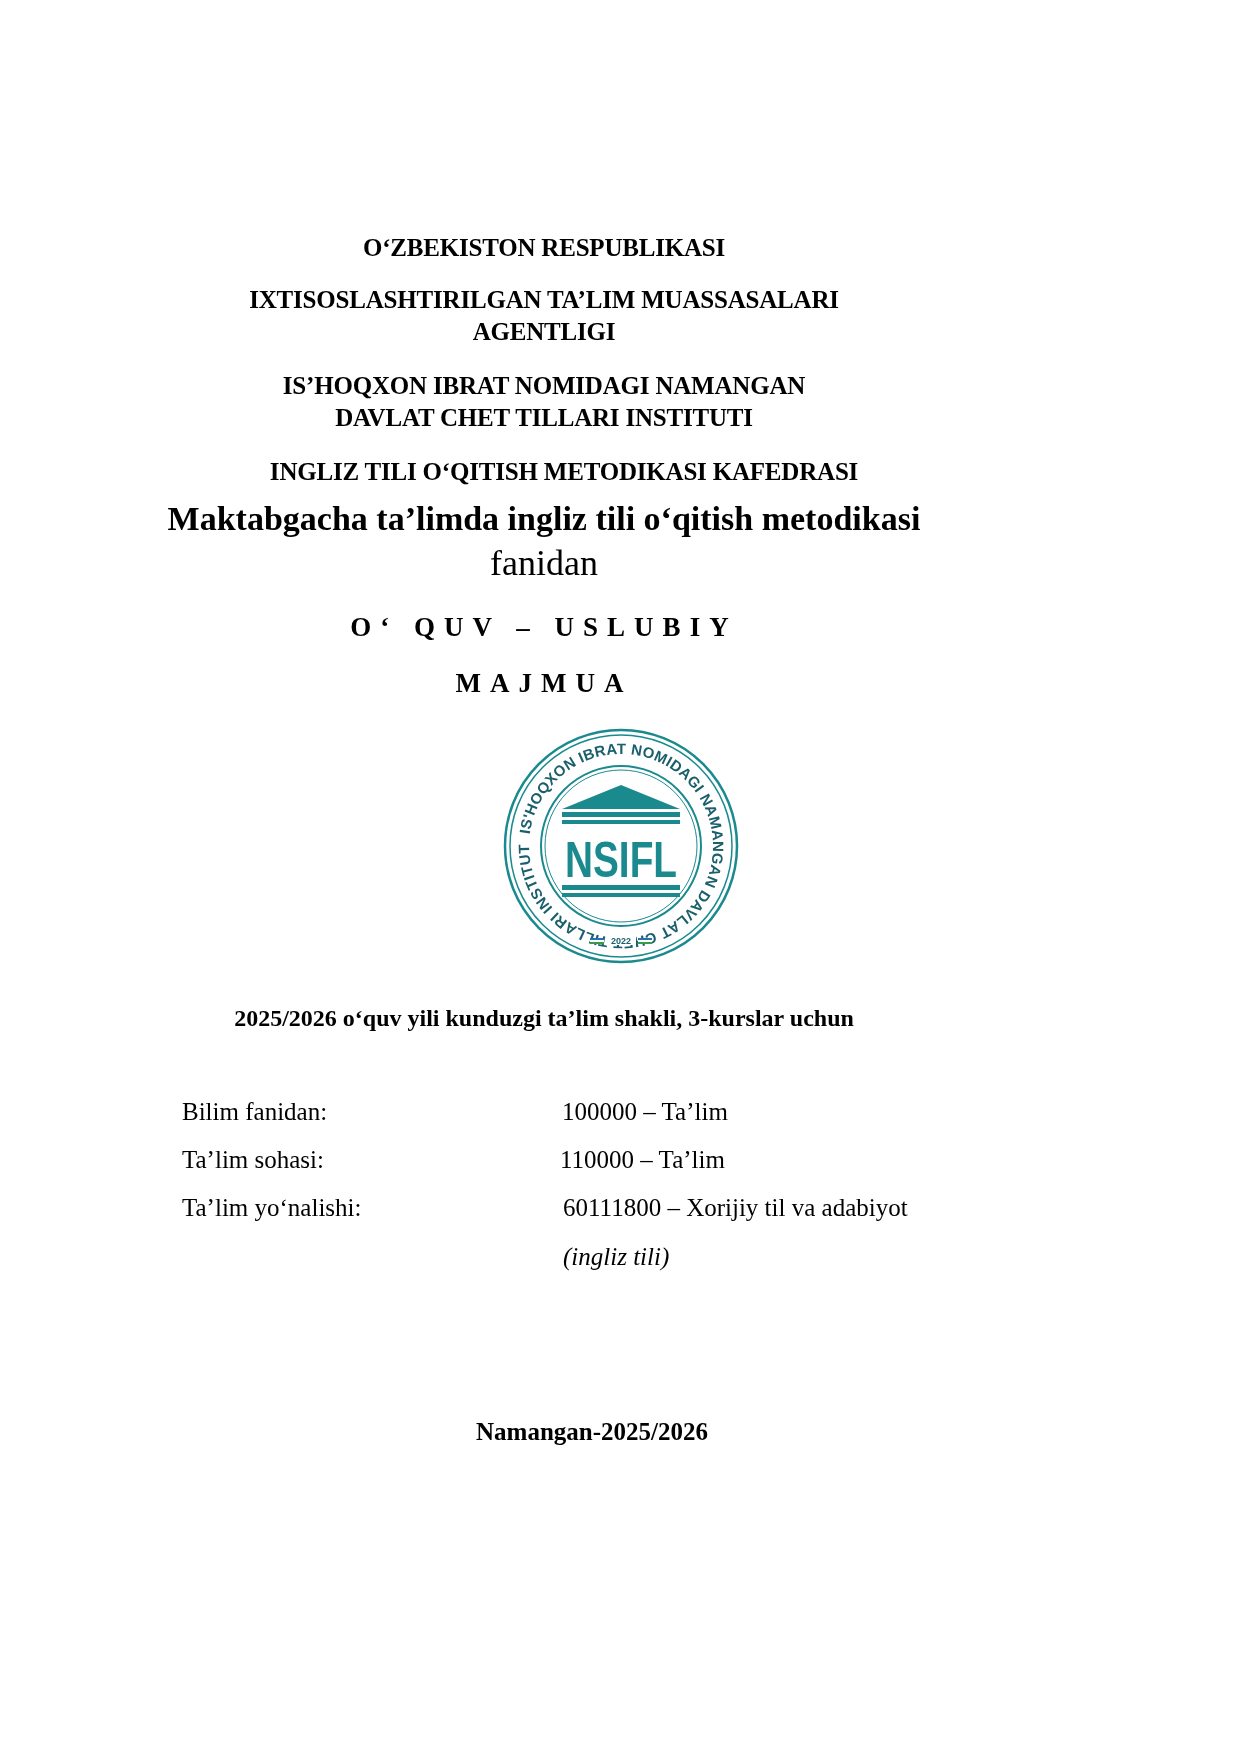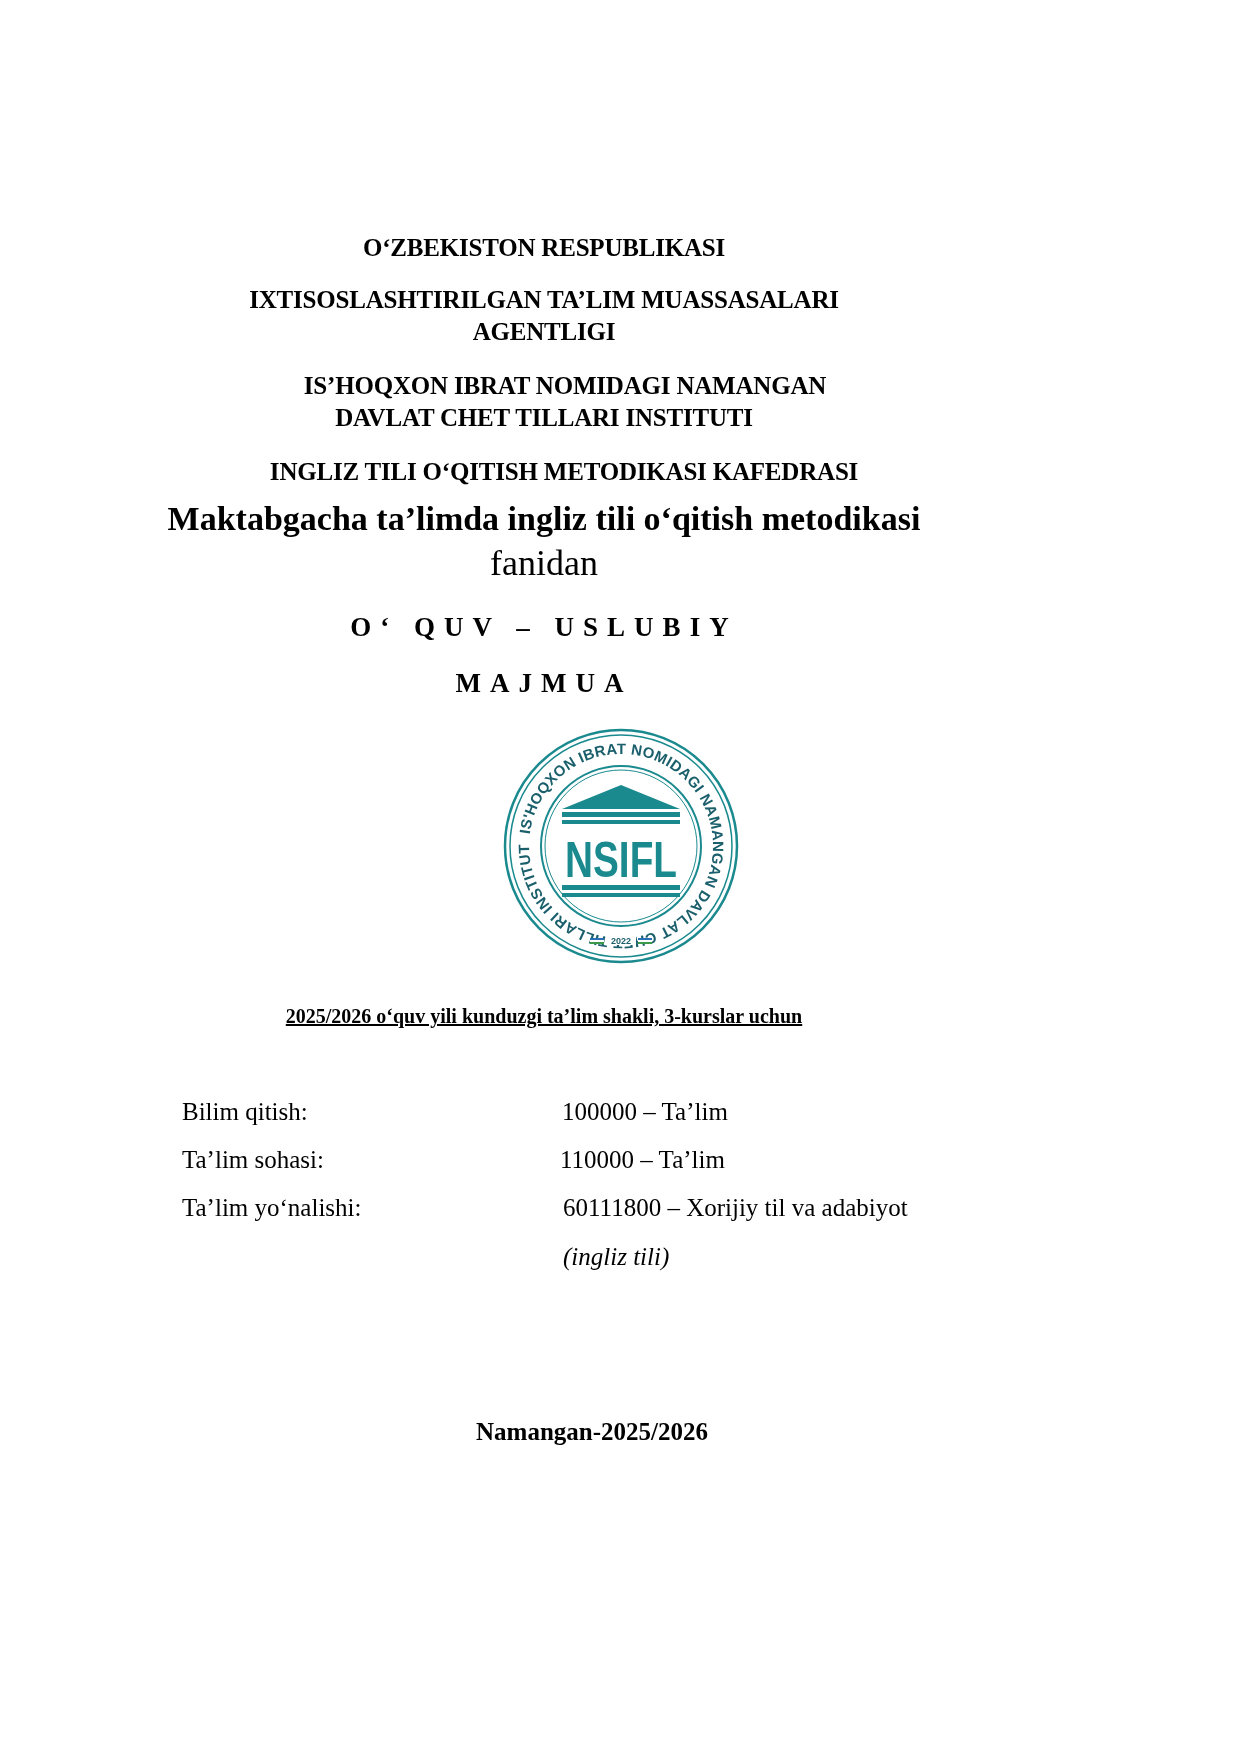--- a/index.html
+++ b/index.html
@@ -3,36 +3,36 @@
 <meta charset="utf-8">
 <style>
   html, body { margin: 0; padding: 0; background: #ffffff; }
   body { width: 1241px; height: 1755px; position: relative; overflow: hidden;
          font-family: "Liberation Serif", "DejaVu Serif", serif; color: #000; }
   .line { position: absolute; left: 0; width: 1088px; text-align: center; white-space: nowrap; }
   .hdr { font-weight: bold; font-size: 25px; letter-spacing: -0.2px; }
   .subject { font-weight: bold; font-size: 34px; text-align: center; }
   .fanidan { font-size: 36px; }
   .spaced { font-weight: bold; font-size: 27px; letter-spacing: 9px; }
-  .year { font-weight: bold; font-size: 20px; text-decoration: underline; }
+  .year { font-weight: bold; font-size: 24px; }
   .city { font-weight: bold; font-size: 25px; padding-left: 48px; }
   .info { position: absolute; font-size: 25px; white-space: nowrap; }
   .logo { position: absolute; left: 502px; top: 727px; width: 238px; height: 238px; }
 </style>
 </head>
 <body>
 
 <div>
 
   <div class="line hdr" style="top:234px;">O‘ZBEKISTON RESPUBLIKASI</div>
 
   <div class="line hdr" style="top:286px;">IXTISOSLASHTIRILGAN TA’LIM MUASSASALARI</div>
   <div class="line hdr" style="top:318px;">AGENTLIGI</div>
 
-  <div class="line hdr" style="top:372px;padding-left:21px;">IS’HOQXON IBRAT NOMIDAGI NAMANGAN</div>
+  <div class="line hdr" style="top:372px;">IS’HOQXON IBRAT NOMIDAGI NAMANGAN</div>
   <div class="line hdr" style="top:404px;">DAVLAT CHET TILLARI INSTITUTI</div>
 
   <div class="line hdr" style="top:458px;padding-left:20px;">INGLIZ TILI O‘QITISH METODIKASI KAFEDRASI</div>
 
   <div class="line subject" style="top:500px;">Maktabgacha ta’limda ingliz tili o‘qitish metodikasi</div>
   <div class="line fanidan" style="top:542px;">fanidan</div>
 
   <div class="line spaced" style="top:612px;">O‘ QUV – USLUBIY</div>
   <div class="line spaced" style="top:668px;">MAJMUA</div>
 
@@ -64,21 +64,21 @@
       <rect x="88" y="213" width="14" height="2" fill="#ffffff"></rect>
       <rect x="88" y="215" width="14" height="2" fill="#3a9a4a"></rect>
       <rect x="136" y="211" width="14" height="2" fill="#2a6fb5"></rect>
       <rect x="136" y="213" width="14" height="2" fill="#ffffff"></rect>
       <rect x="136" y="215" width="14" height="2" fill="#3a9a4a"></rect>
     </svg>
   </div>
 
   <div class="line year" style="top:1005px;">2025/2026 o‘quv yili kunduzgi ta’lim shakli, 3-kurslar uchun</div>
 
-  <div class="info" style="left:182px; top:1098px;">Bilim qitish:</div>
+  <div class="info" style="left:182px; top:1098px;">Bilim fanidan:</div>
   <div class="info" style="left:562px; top:1098px;">100000 – Ta’lim</div>
 
   <div class="info" style="left:182px; top:1146px;">Ta’lim sohasi:</div>
   <div class="info" style="left:560px; top:1146px;">110000 – Ta’lim</div>
 
   <div class="info" style="left:182px; top:1194px;">Ta’lim yo‘nalishi:</div>
   <div class="info" style="left:563px; top:1194px;">60111800 – Xorijiy til va adabiyot</div>
 
   <div class="info" style="left:563px; top:1243px;font-style:italic;">(ingliz tili)</div>
 

